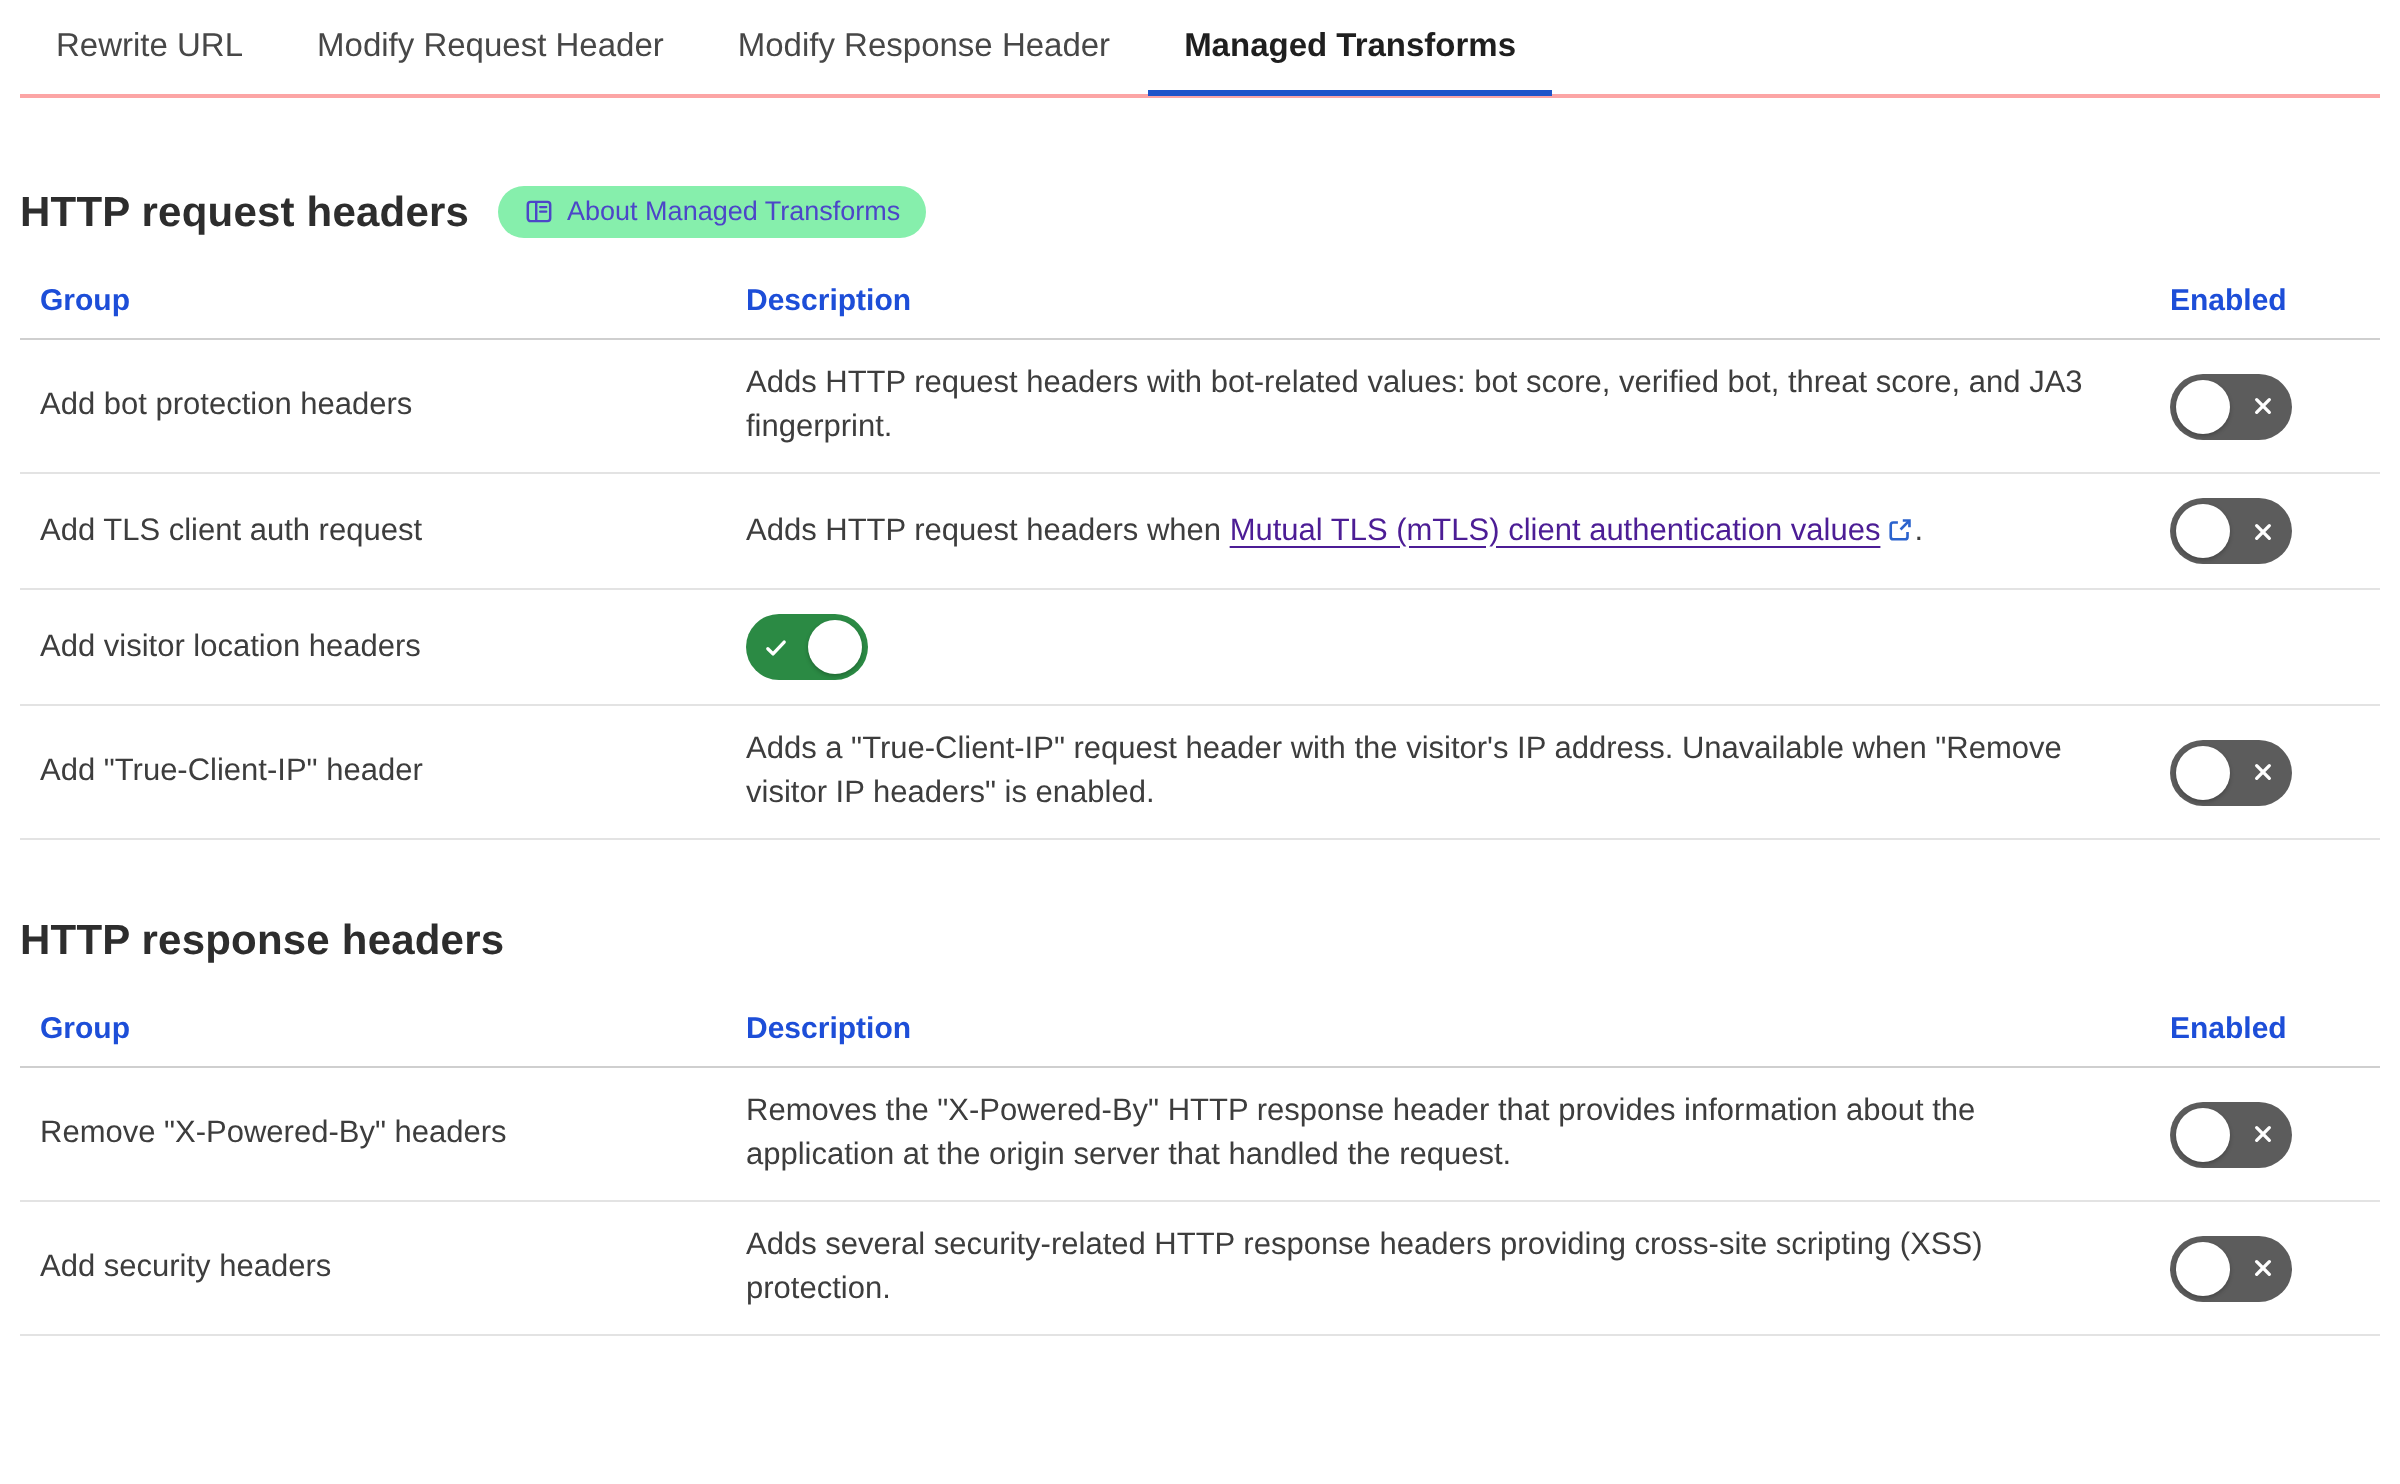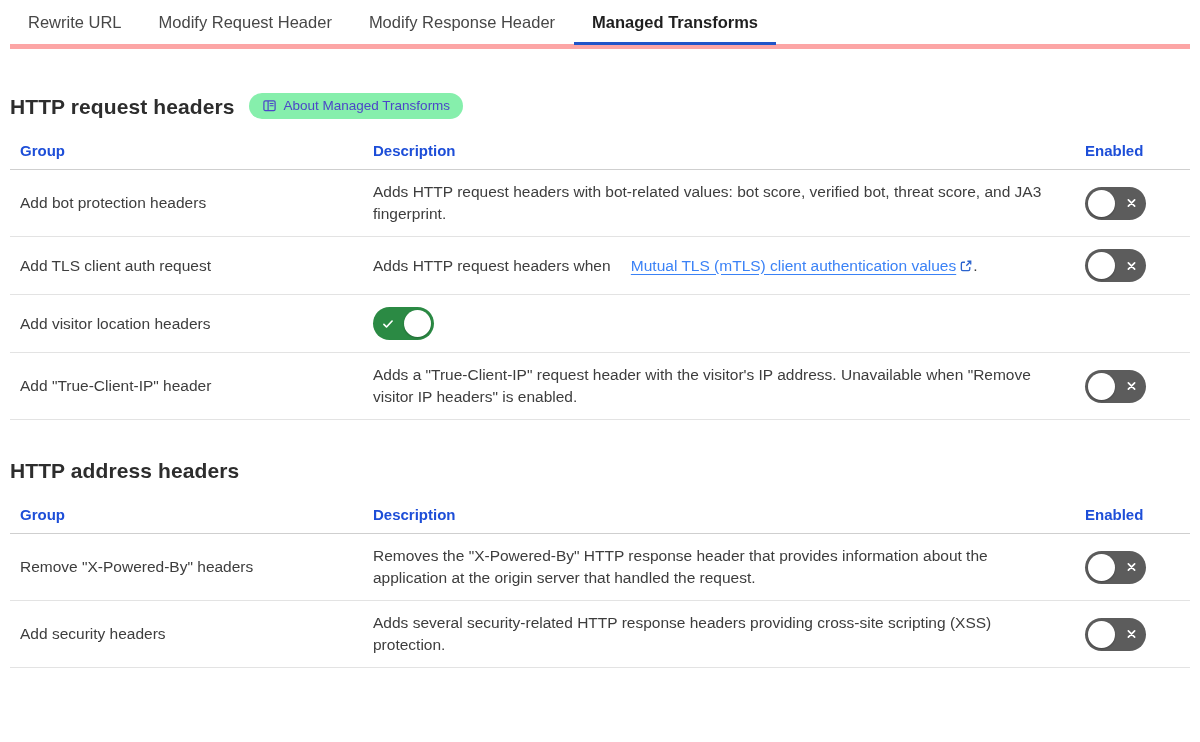--- a/index.html
+++ b/index.html
@@ -7,21 +7,21 @@
   body {
     width:1200px; height:742px; overflow:hidden;
     font-family:"Liberation Sans", sans-serif;
     color:#3d3d3d;
   }
   .container { padding:0 10px; }
 
   
   .tabbar {
     display:flex; align-items:stretch;
-    height:49px; border-bottom:5px solid #fca5a5;
+    height:49px; border-bottom:2px solid #fca5a5;
     padding:0 0 0 0; position:relative;
   }
   .tab {
     display:flex; align-items:center;
     padding:0 18px; margin-right:1px;
     font-size:16.5px; color:#474747;
     cursor:pointer; position:relative; white-space:nowrap;
   }
   .tab.active { color:#1f1f1f; font-weight:700; }
   .tab.active::after {
@@ -49,21 +49,21 @@
   }
   .t-head {
     border-bottom:1px solid #cfcfcf;
     font-weight:700; font-size:15px; color:#1d4ed8;
   }
   .t-head > div { padding:6px 0 10px; }
   .t-head .h-group { padding-left:10px; }
   .t-row { border-bottom:1px solid #e3e3e3; min-height:58px; }
   .c-group { padding:10px 14px 10px 10px; font-size:15.5px; color:#3d3d3d; }
   .c-desc  { padding:11px 34px 11px 0; font-size:15.5px; line-height:22px; color:#3d3d3d; }
-  .c-desc a { color:#3b82f6; text-decoration:underline; text-underline-offset:3px; cursor:pointer;margin-left:16px; }
+  .c-desc a { color:#4c1d95; text-decoration:underline; text-underline-offset:3px; cursor:pointer; }
   .c-desc a svg { vertical-align:-2px; margin-left:3px; }
   .c-enabled { display:flex; align-items:center; }
 
   
   .toggle {
     position:relative; width:61px; height:33px; border-radius:17px;
     cursor:pointer; flex:none;
   }
   .toggle.off { background:#5c5c5c; }
   .toggle.on  { background:#2b8a44; }
@@ -166,21 +166,21 @@
               <path d="M3.6 3.6 10.4 10.4M10.4 3.6 3.6 10.4" stroke="#fff" stroke-width="1.8" stroke-linecap="round"></path>
             </svg>
 
         </div>
       </div>
     </div>
 
   </div>
 
   <div class="section-head second">
-    <h1 class="sec-title">HTTP address headers</h1>
+    <h1 class="sec-title">HTTP response headers</h1>
   </div>
 
   <div class="table">
     <div class="t-head">
       <div class="h-group">Group</div>
       <div class="h-desc">Description</div>
       <div class="h-enabled">Enabled</div>
     </div>
 
     <div class="t-row">

